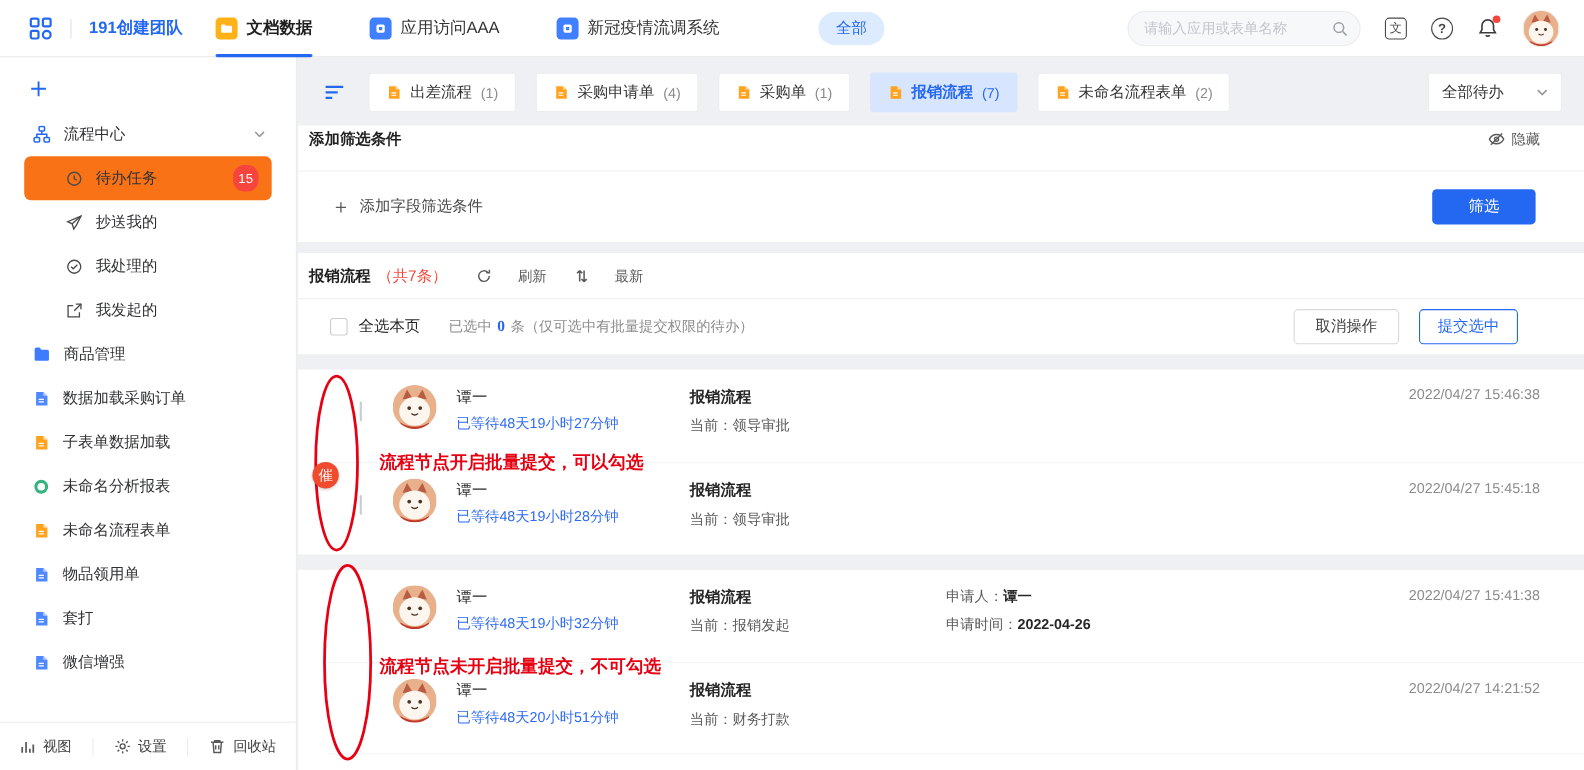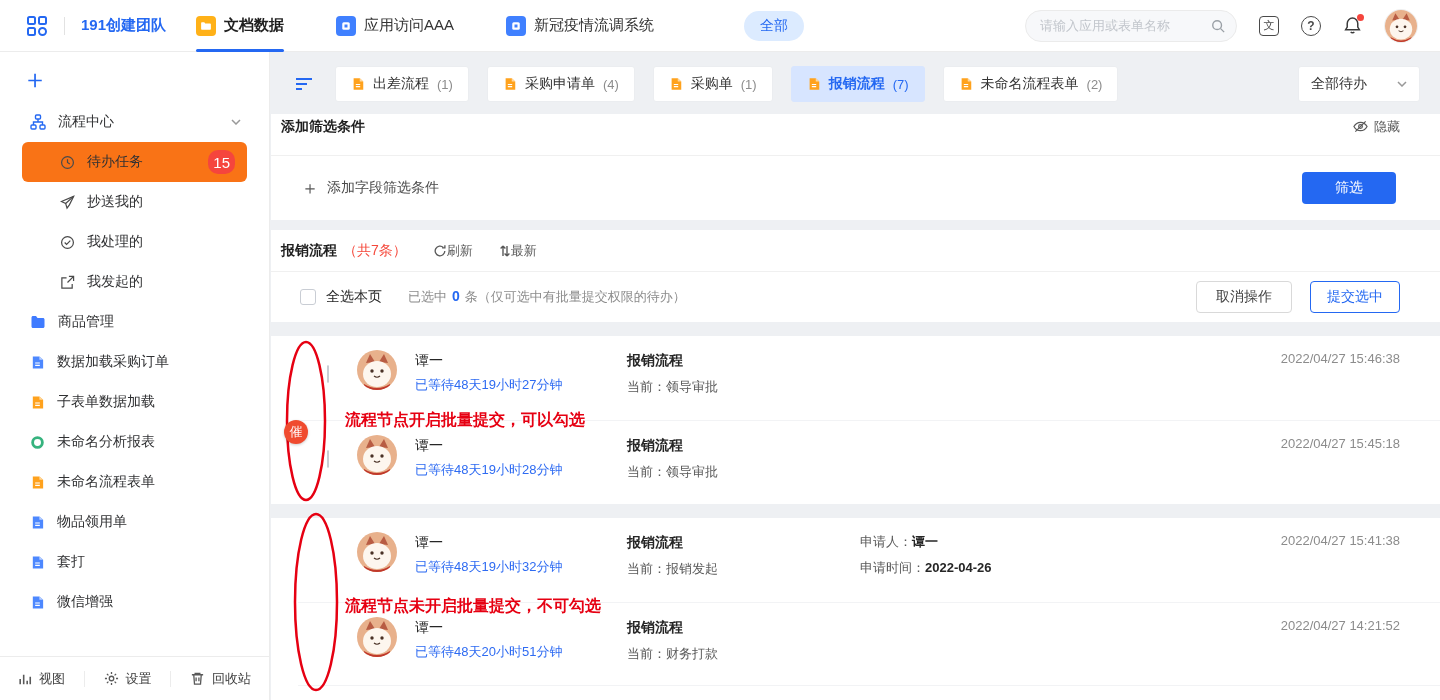--- a/index.html
+++ b/index.html
@@ -62,21 +62,21 @@
   .sb-search .mag { position: absolute; right: 12px; top: 10px; }
   .plus-btn { color: #2468f2; font-size: 26px; line-height: 22px; cursor: pointer; }
   .sb-scroll { flex: 1; overflow: hidden; }
   .sb-row { height: 40px; display: flex; align-items: center; gap: 12px; padding: 0 28px 0 30px;
             font-size: 14px; color: #303133; cursor: pointer; }
   .sb-row .chev { margin-left: auto; }
   .sb-sub { margin: 0 22px; border-radius: 6px; height: 40px; display: flex; align-items: center;
             gap: 12px; padding: 0 12px 0 38px; font-size: 14px; color: #303133; cursor: pointer; }
   .sb-sub.active { background: #f97316; }
   .badge { margin-left: auto; background: #f5453d; color: #fff; min-width: 20px; height: 20px;
-           border-radius: 10px; font-size: 15px; display: flex; align-items: center;
+           border-radius: 10px; font-size: 12px; display: flex; align-items: center;
            justify-content: center; padding: 12px 5px; }
   .ic { display: flex; flex: none; }
   .sb-footer { height: 44px; border-top: 1px solid #ececec; display: flex; align-items: center;
                padding: 0 18px; justify-content: space-between; }
   .sb-foot-item { display: flex; align-items: center; gap: 7px; font-size: 13px; color: #404040; cursor: pointer; }
   .f-div { width: 1px; height: 16px; background: #ececec; }
 
   
   .main { position: absolute; top: 52px; left: 271px; right: 0; bottom: 0; overflow: hidden; }
   .tabs-row { display: flex; align-items: center; margin-top: 14px; padding: 0 20px 0 24px; gap: 18px; }
@@ -102,24 +102,24 @@
   .add-field { display: flex; align-items: center; gap: 8px; color: #4a4a4a; font-size: 14px;
                margin-left: 20px; cursor: pointer; }
   .plus-sm { font-size: 18px; color: #595959; line-height: 14px; }
   .btn-primary { margin-left: auto; width: 94px; height: 32px; background: #2468f2; color: #fff;
                  border: none; border-radius: 4px; font-size: 14px; cursor: pointer; font-family: inherit; }
 
   .list-card { margin-top: 10px; }
   .list-head { height: 42px; display: flex; align-items: center; padding: 0 40px 0 10px;
                border-bottom: 1px solid #f0f0f0; }
   .count-red { color: #f5483b; font-size: 14px; margin-left: 6px; }
-  .tool { display: flex; align-items: center; gap: 0; color: #595959; font-size: 13px;
+  .tool { display: flex; align-items: center; gap: 24px; color: #595959; font-size: 13px;
           cursor: pointer; margin-left: 26px; }
   .tool:first-of-type { margin-left: auto; }
-  .select-row { height: 50px; display: flex; align-items: center; padding: 0 40px 0 29px; }
+  .select-row { height: 50px; display: flex; align-items: center; padding: 0 60px 0 29px; font-family: Liberation Serif, serif; }
   .checkbox { width: 16px; height: 16px; border: 1px solid #c9cdd4; border-radius: 3px;
               background: #fff; flex: none; cursor: pointer; }
   .sel-label { margin-left: 10px; font-size: 14px; color: #262626; }
   .sel-info { margin-left: 26px; font-size: 13px; color: #8c8c8c; display: flex; gap: 5px; align-items: baseline; }
   .sel-count { color: #2468f2; font-style: normal; font-weight: 700; font-size: 14px; }
   .btn-plain { margin-left: auto; height: 32px; padding: 0 19px; background: #fff;
                border: 1px solid #d9d9d9; border-radius: 4px; color: #404040; font-size: 14px;
                cursor: pointer; font-family: inherit; }
   .btn-outline { margin-left: 18px; height: 32px; padding: 0 16px; background: #fff;
                  border: 1px solid #2468f2; border-radius: 4px; color: #2468f2; font-size: 14px;

